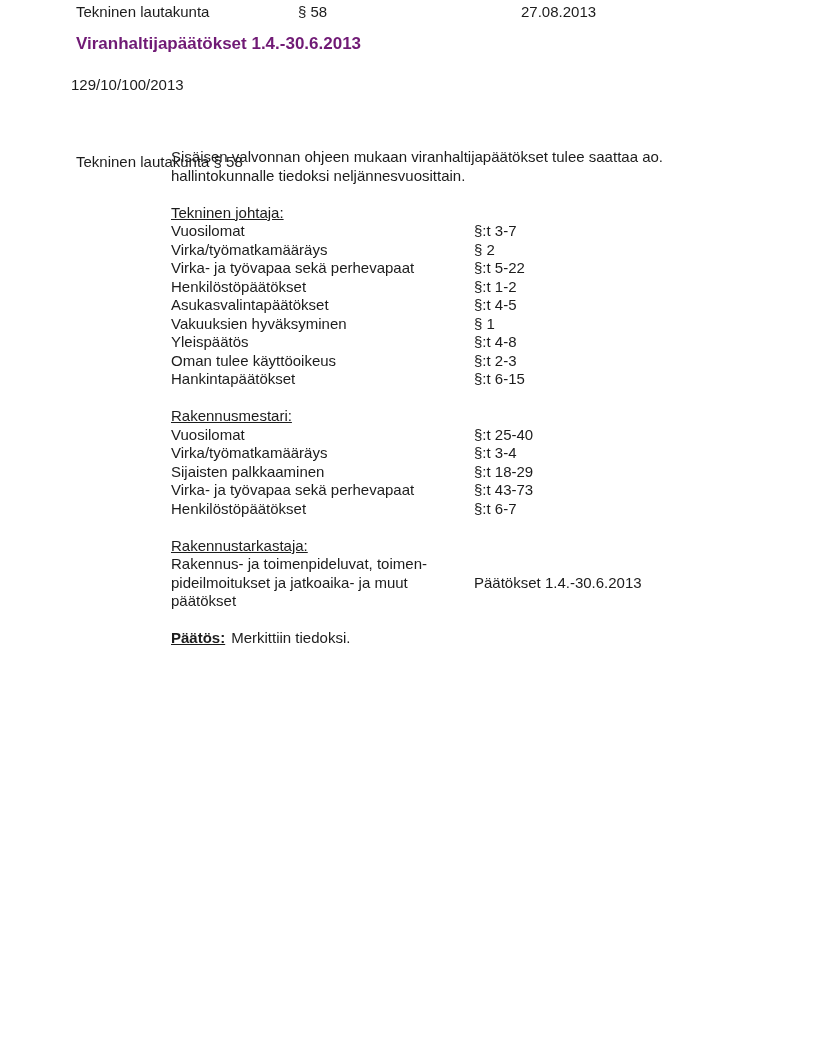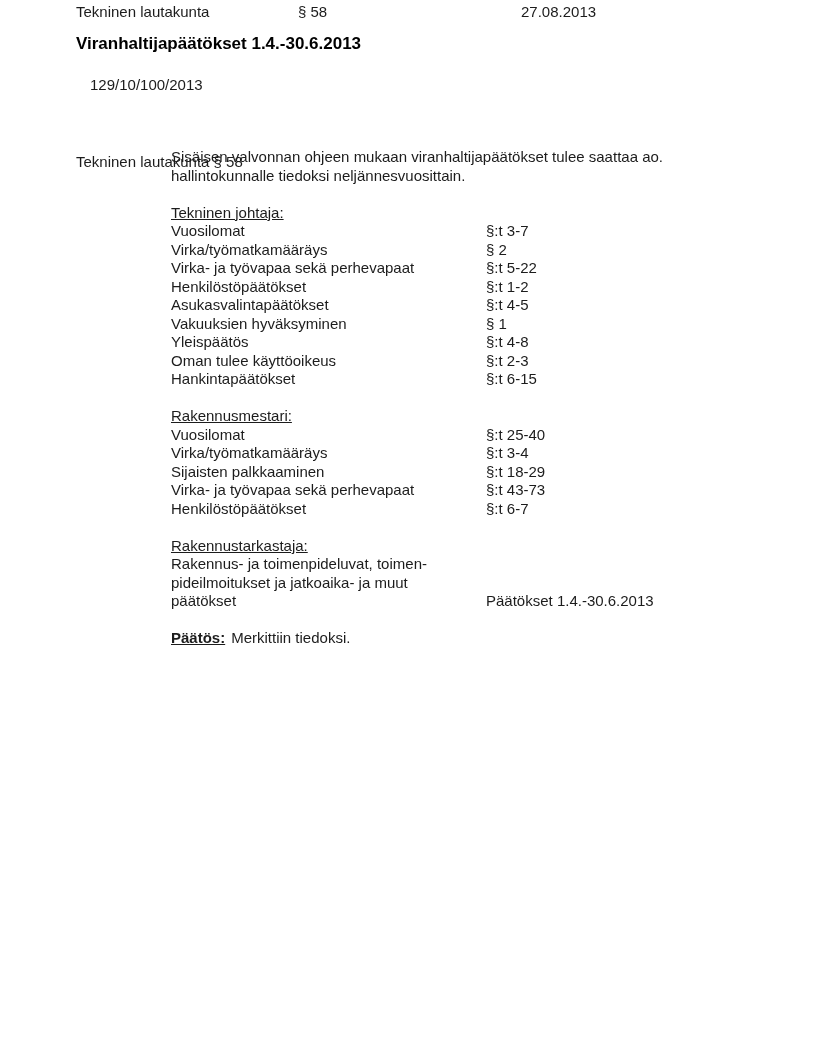--- a/index.html
+++ b/index.html
@@ -24,39 +24,39 @@
   .h-date      { position: absolute; left: 521px; top: 0; }
 
   .doc-title {
     position: absolute;
     top: 33px;
     left: 76px;
     margin: 0;
     font-size: 17px;
     font-weight: bold;
     line-height: 21px;
-    color: #000000;
+    color: #701a75;
   }
-  .case-number { position: absolute; top: 76px;  left: 90px; }
+  .case-number { position: absolute; top: 76px;  left: 71px; }
   .reference   { position: absolute; top: 113px; left: 76px; margin-top: 40px; }
 
   .body-block {
     position: absolute;
     top: 148px;
     left: 163px;
     width: 620px;
     margin-left: 8px;
   }
   .intro {
     margin: 0 0 18.5px 0;
     white-space: pre-line;
   }
   .section { margin: 0 0 18.5px 0; }
   .section-heading { text-decoration: underline; }
-  .row { display: flex; align-items: flex-end; gap: 12px; }
+  .row { display: flex; align-items: center; }
   .row-label {
     width: 303px;
     flex: 0 0 303px;
     white-space: pre-line;
   }
   .row-value { flex: 1; }
 
   .decision-line { margin: 0; white-space: nowrap; }
   .decision-line.proposal { margin-bottom: 24px; }
   .decision-label {

